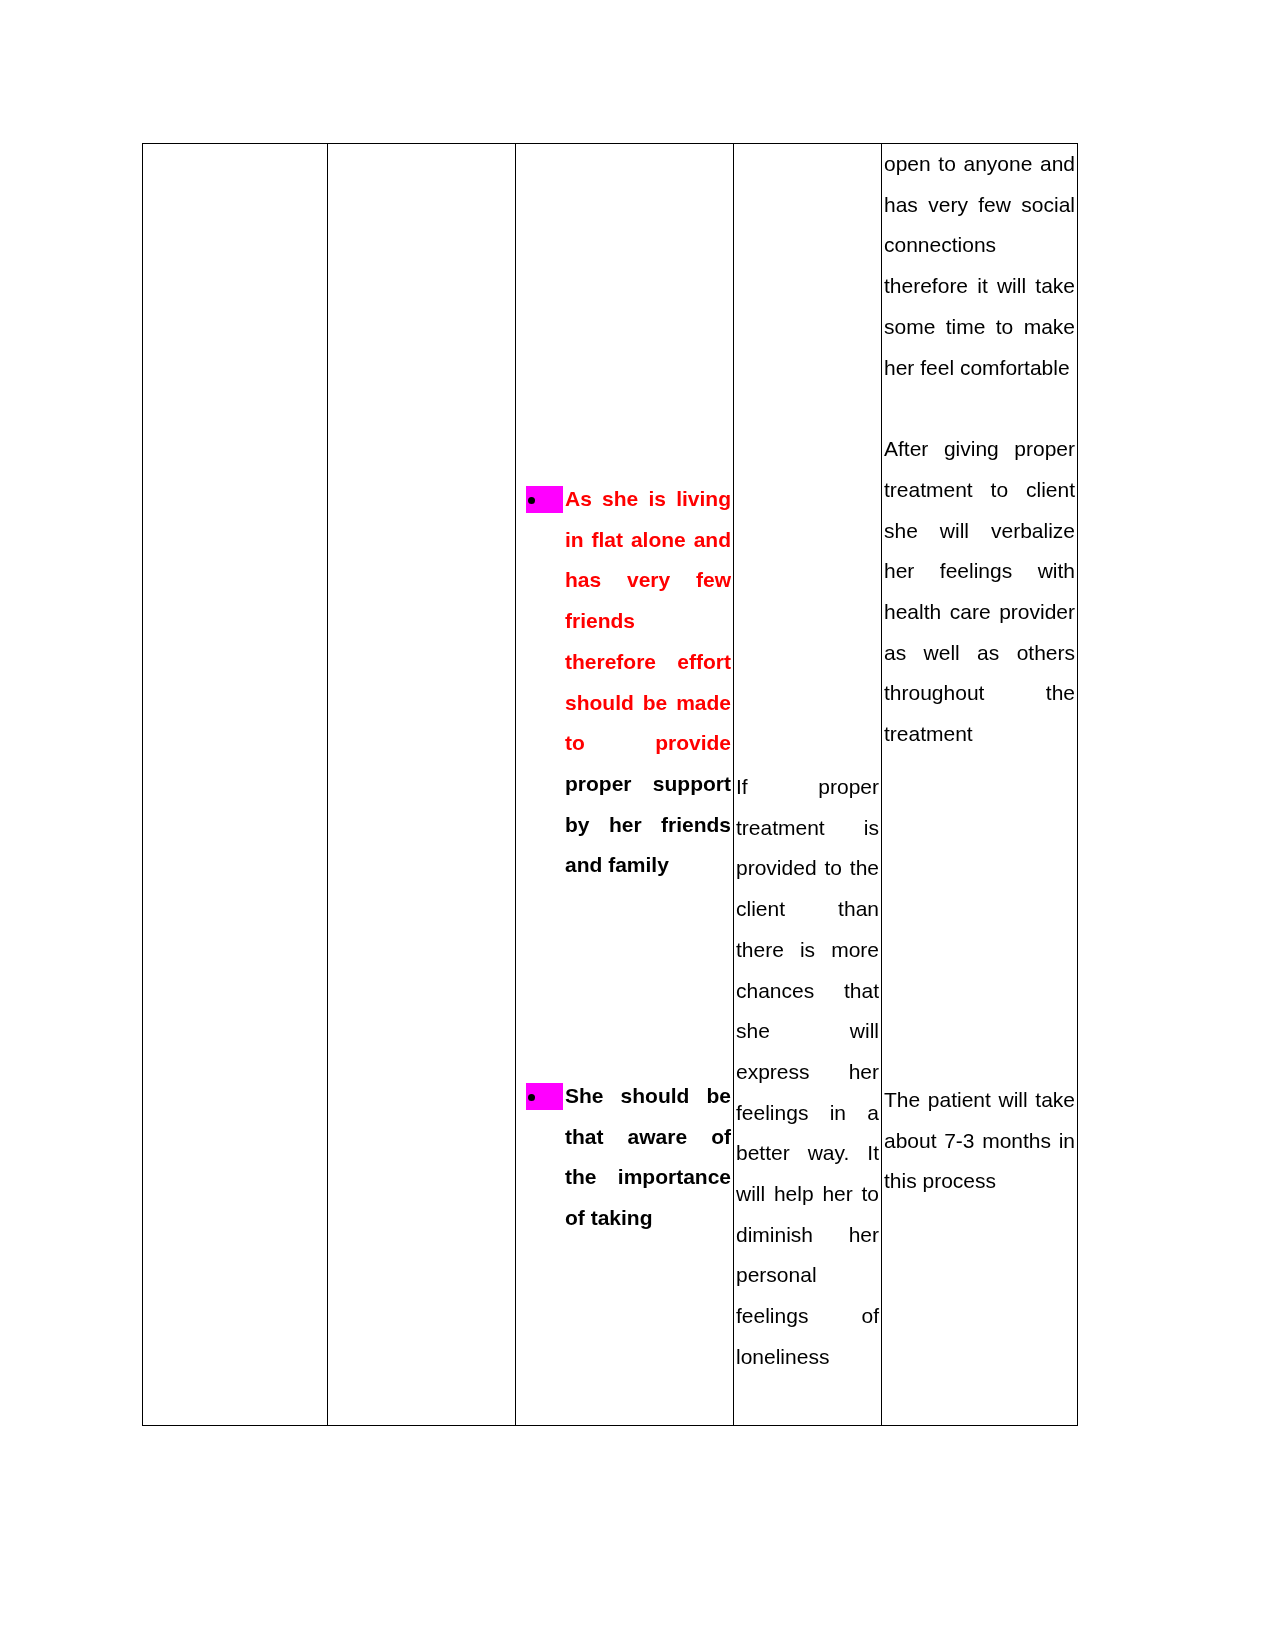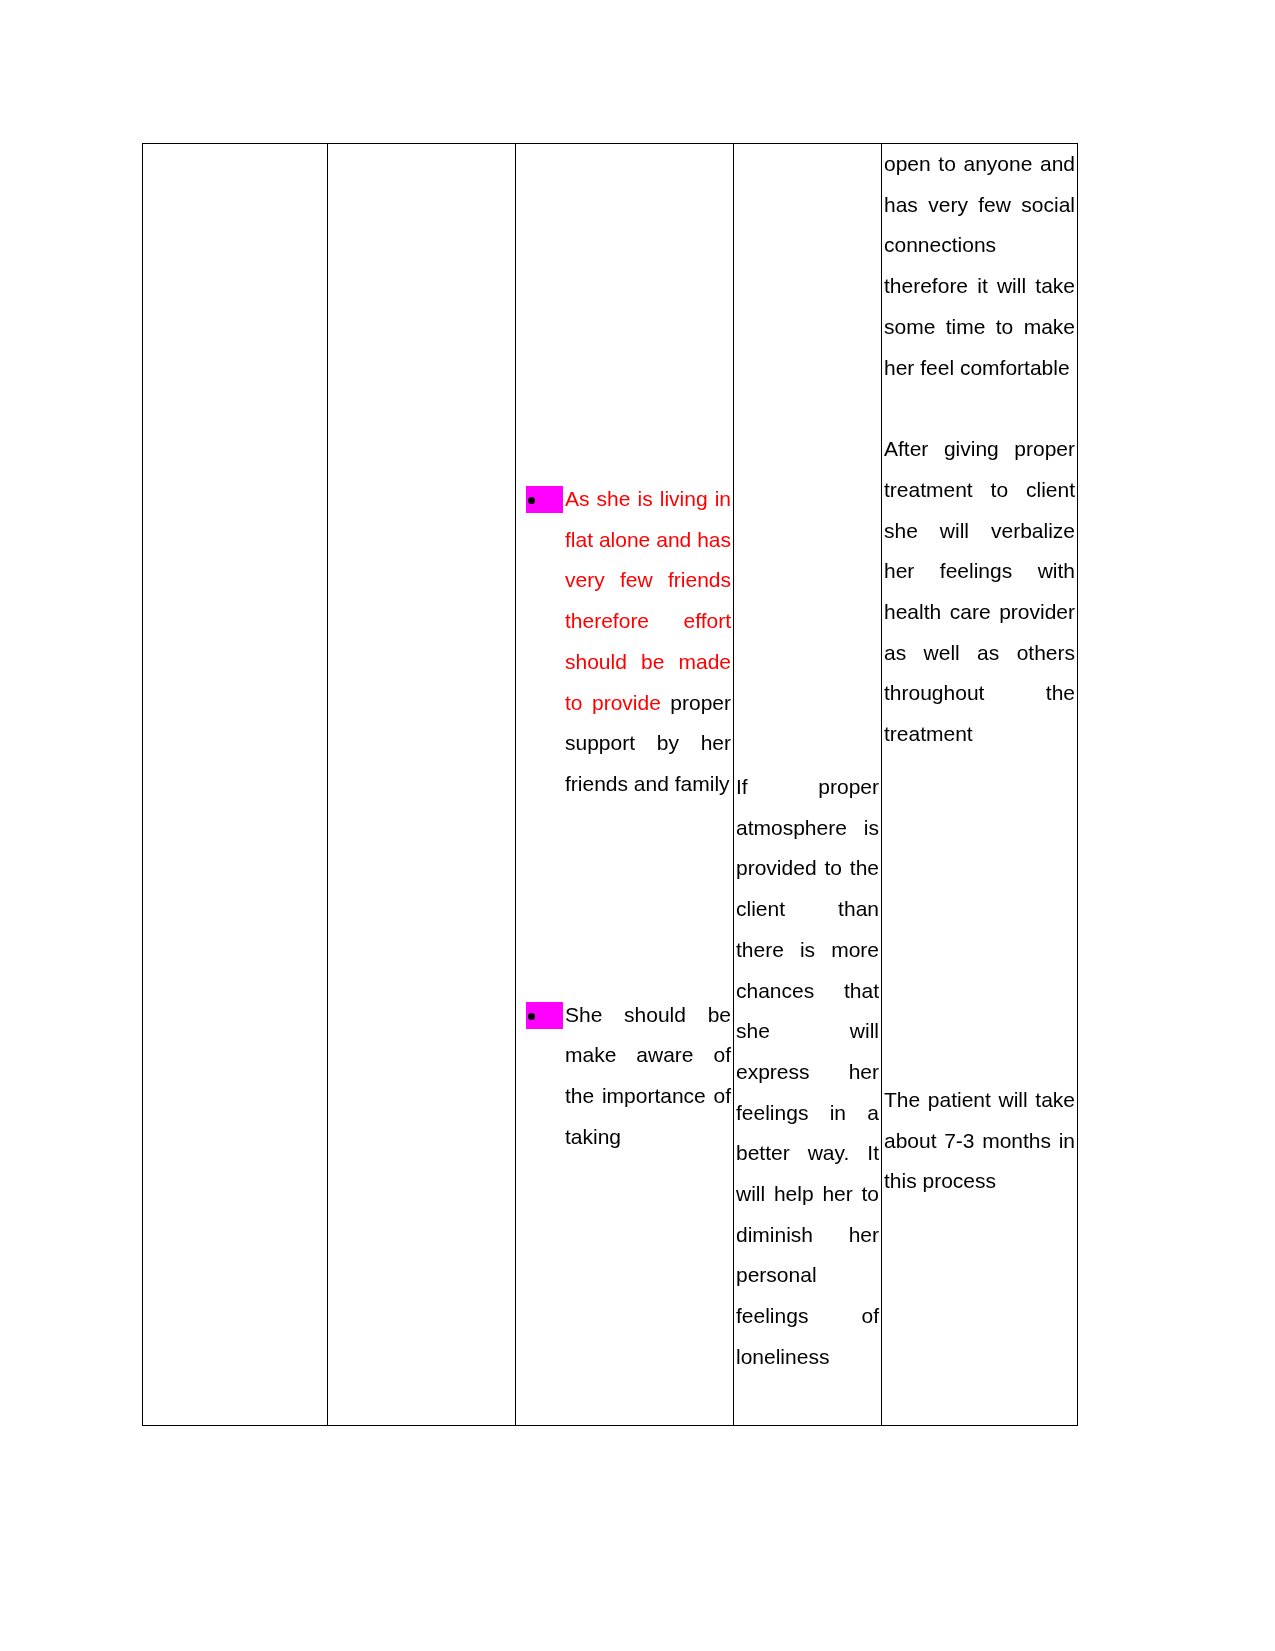--- a/index.html
+++ b/index.html
@@ -56,20 +56,21 @@
     margin: 0;
     padding: 0 2px;
     hyphens: none;
     word-spacing: 0;
   }
   .para.last-line-left { text-align-last: left; }
 
   
   .interventions {
     padding: 0 2px 0 2px;
+    font-weight: bold;
   }
   .bullet-item {
     position: relative;
     padding-left: 47px;
     text-align: justify;
     text-align-last: left;
     margin: 0;
   }
   .bullet-marker {
     position: absolute;
@@ -120,29 +121,29 @@
           <div class="cell-inner interventions">
             <div class="c3-gap-top"></div>
 
             <div class="bullet-item">
               <span class="bullet-marker"></span><span class="red-text">As she is living in flat alone and has very few friends therefore effort should be made to provide</span><span class="black-text"> proper support by her friends and family</span>
             </div>
 
             <div class="c3-gap-mid"></div>
 
             <div class="bullet-item">
-              <span class="bullet-marker"></span><span class="black-text">She should be make aware of the importance of taking</span>
+              <span class="bullet-marker"></span><span class="black-text">She should be that aware of the importance of taking</span>
             </div>
           </div>
         </td>
 
         <td class="col-4">
           <div class="cell-inner">
             <div class="c4-gap-top"></div>
-            <p class="para last-line-left">If proper atmosphere is provided to the client than there is more chances that she will express her feelings in a better way. It will help her to diminish her personal feelings of loneliness</p>
+            <p class="para last-line-left">If proper treatment is provided to the client than there is more chances that she will express her feelings in a better way. It will help her to diminish her personal feelings of loneliness</p>
           </div>
         </td>
 
         <td class="col-5">
           <div class="cell-inner">
             <p class="para last-line-left">open to anyone and has very few social connections therefore it will take some time to make her feel comfortable</p>
             <div class="c5-gap-mid"></div>
             <p class="para last-line-left">After giving proper treatment to client she will verbalize her feelings with health care provider as well as others throughout the treatment</p>
             <div class="c5-gap-mid2"></div>
             <p class="para last-line-left">The patient will take about 7-3 months in this process</p>

